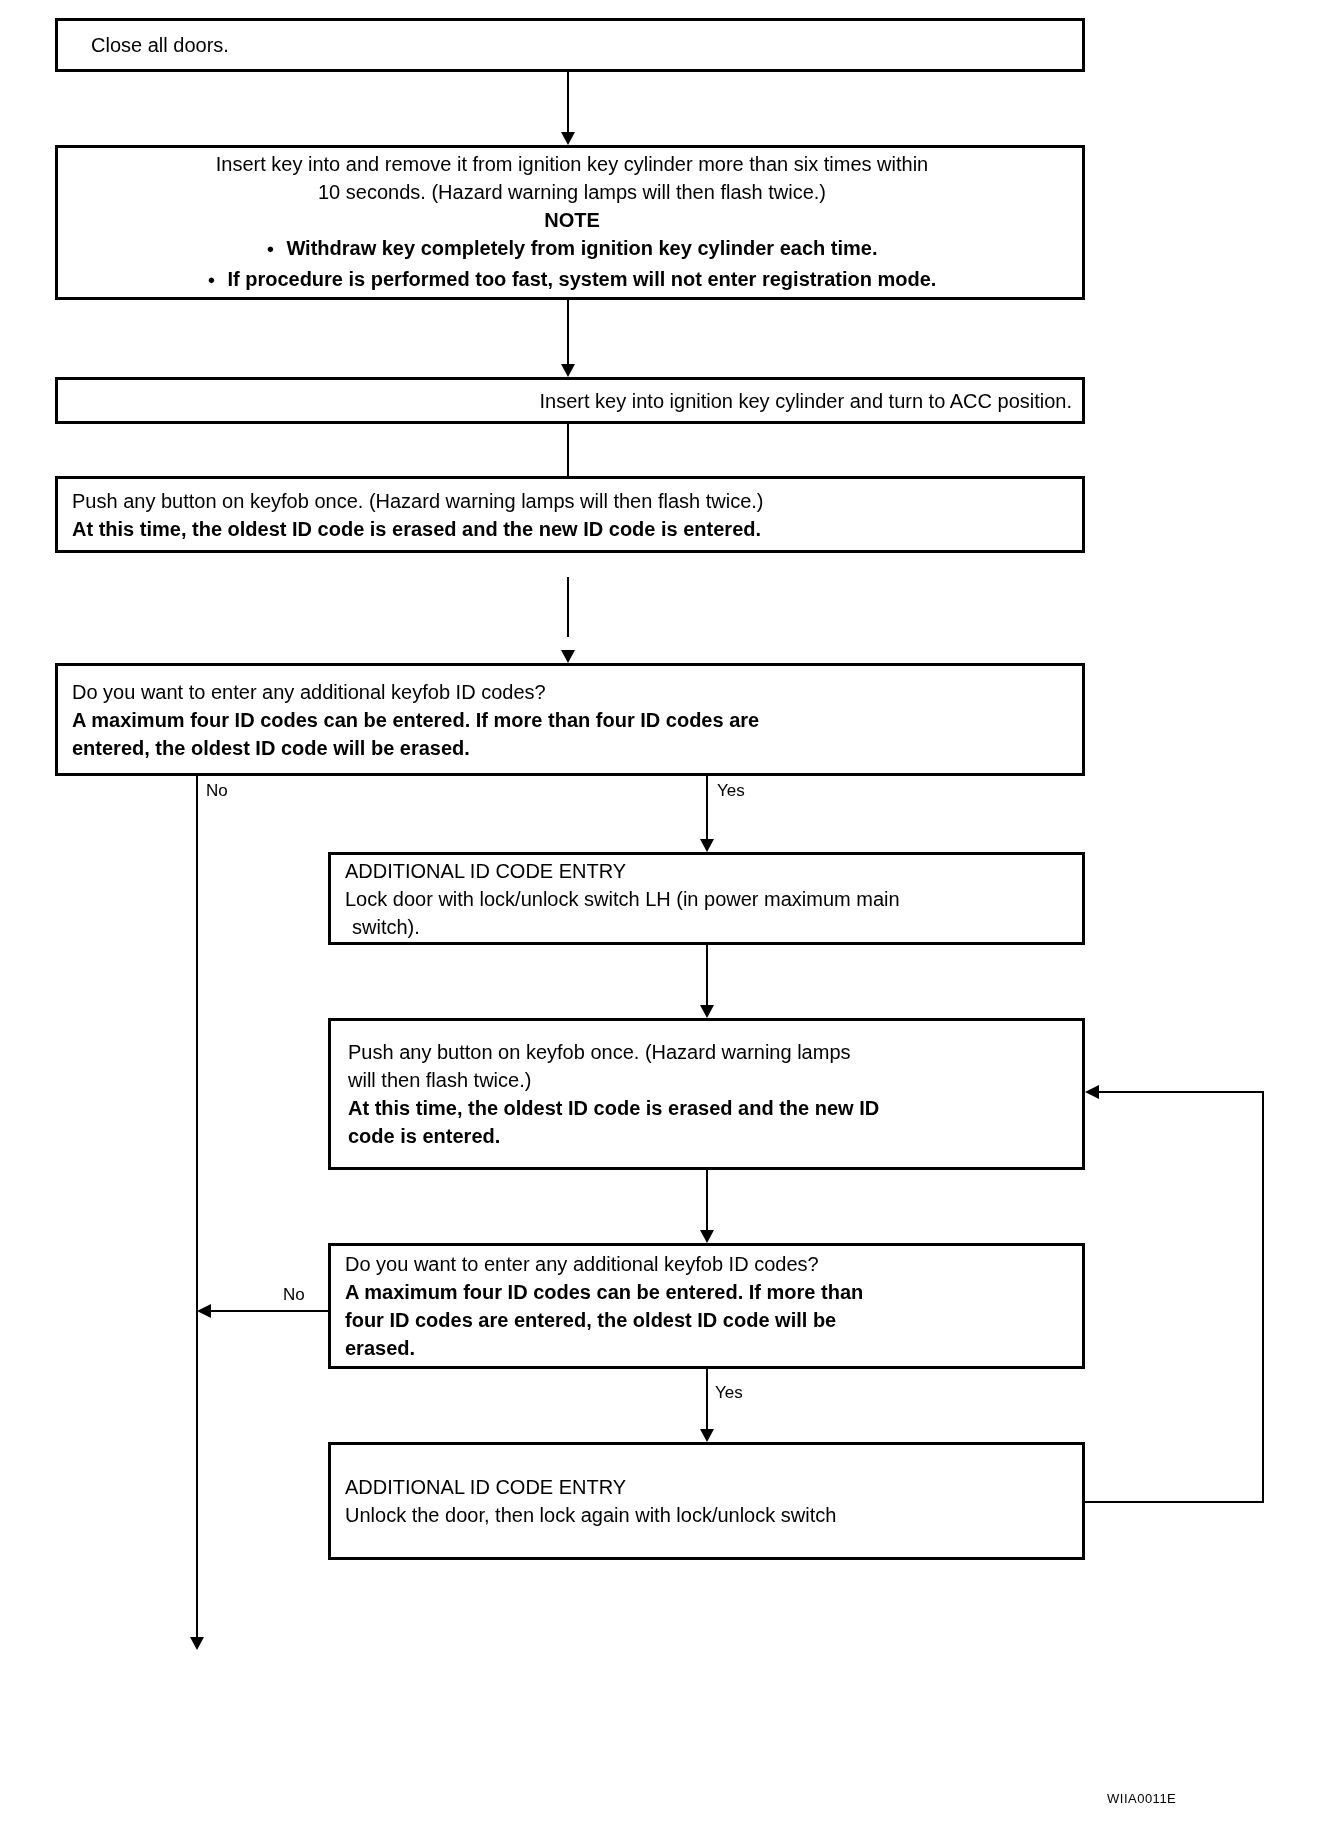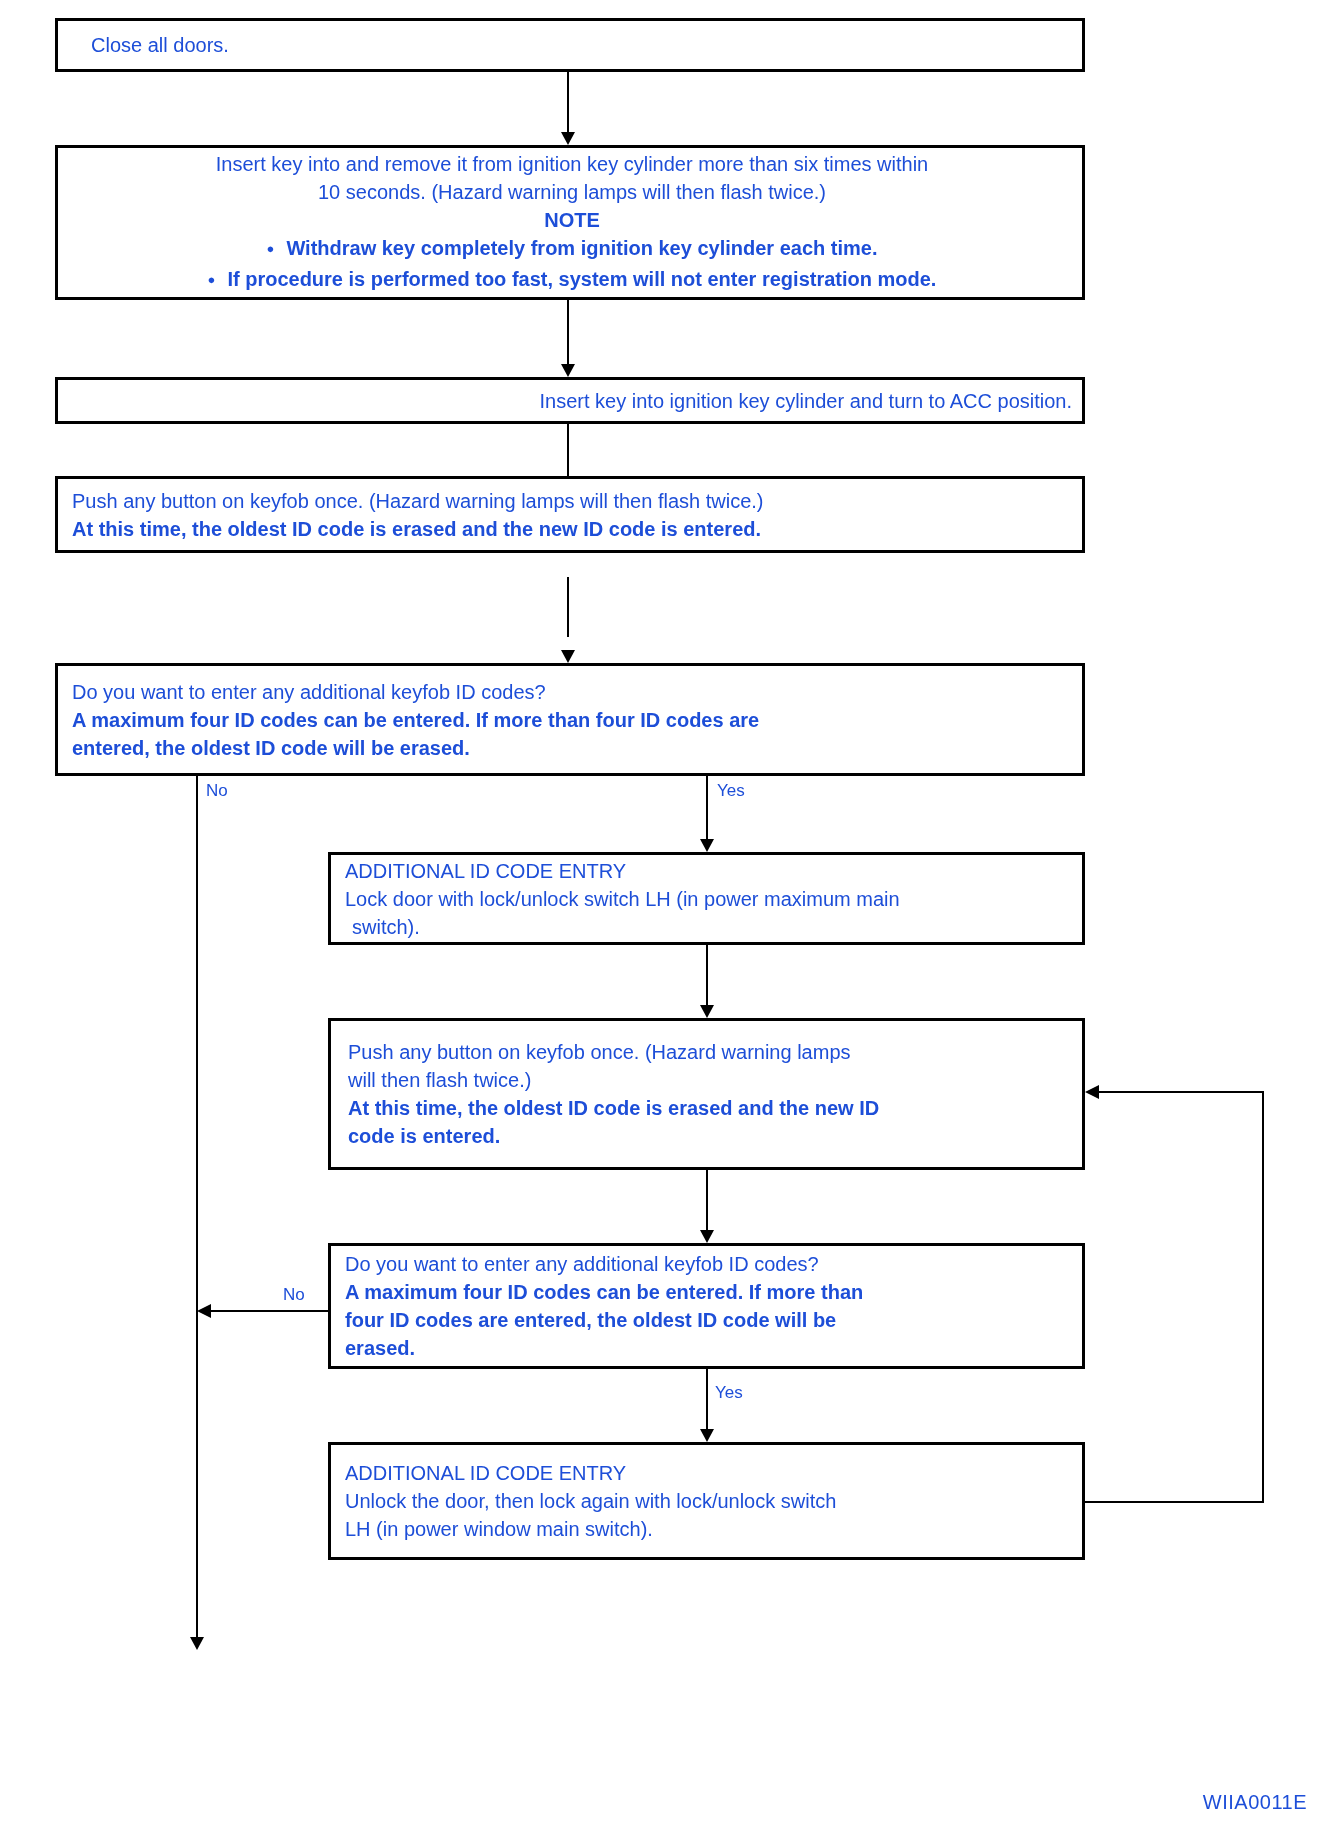--- a/index.html
+++ b/index.html
@@ -6,21 +6,21 @@
     margin: 0;
     padding: 0;
     background: #ffffff;
   }
   .canvas {
     position: relative;
     width: 1072px;
     height: 1830px;
     background: #ffffff;
     font-family: "Liberation Sans", "DejaVu Sans", sans-serif;
-    color: #1d4ed8;
+    color: #000000;
   }
   .fbox {
     position: absolute;
     box-sizing: border-box;
     border: 3px solid #000;
     background: #fff;
     display: flex;
     flex-direction: column;
     justify-content: center;
     padding-left: 14px;
@@ -66,22 +66,21 @@
     position: absolute;
     font-size: 17px;
     line-height: 22px;
     white-space: nowrap;
   }
   .figure-code {
     position: absolute;
     left: 1107px;
     top: 1791px;
     width: 200px;
-    text-align: right;
-    font-size: 20px;
+    font-size: 13px;
     letter-spacing: 0.5px;
   }
 </style>
 </head>
 <body>
 
 <div class="canvas">
 
   <div class="fbox pad-lg" style="left:55px; top:18px; width:1030px; height:54px;">
     <div class="line">Close all doors.</div>
@@ -166,21 +165,20 @@
   <div class="hline" style="left:211px; top:1310px; width:117px;"></div>
   <div class="head-left" style="left:197px; top:1304px;"></div>
 
   <div class="branch-label" style="left:715px; top:1382px;">Yes</div>
   <div class="vline" style="left:706px; top:1369px; height:60px;"></div>
   <div class="head-down" style="left:700px; top:1429px;"></div>
 
   <div class="fbox" style="left:328px; top:1442px; width:757px; height:118px;">
     <div class="line">ADDITIONAL ID CODE ENTRY</div>
     <div class="line">Unlock the door, then lock again with lock/unlock switch</div>
-    <div class="line">LH (in power window main switch).</div>
   </div>
 
   <div class="hline" style="left:1085px; top:1501px; width:179px;"></div>
   <div class="vline" style="left:1262px; top:1092px; height:411px;"></div>
   <div class="hline" style="left:1098px; top:1091px; width:166px;"></div>
   <div class="head-left" style="left:1085px; top:1085px;"></div>
 
 
   <div class="figure-code">WIIA0011E</div>
 

